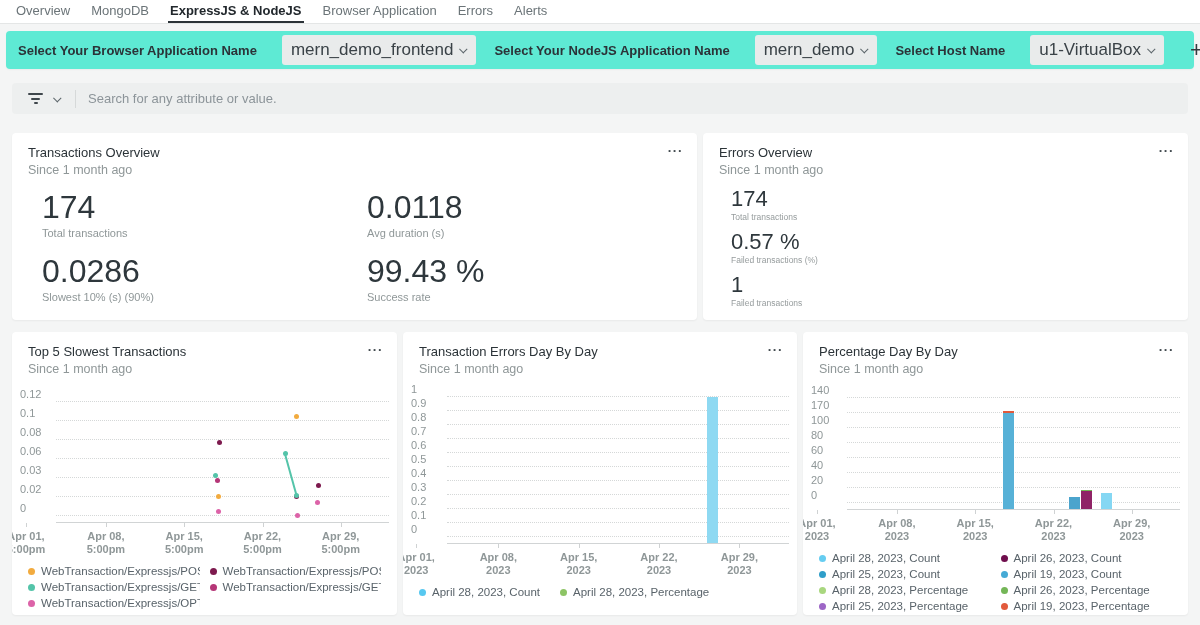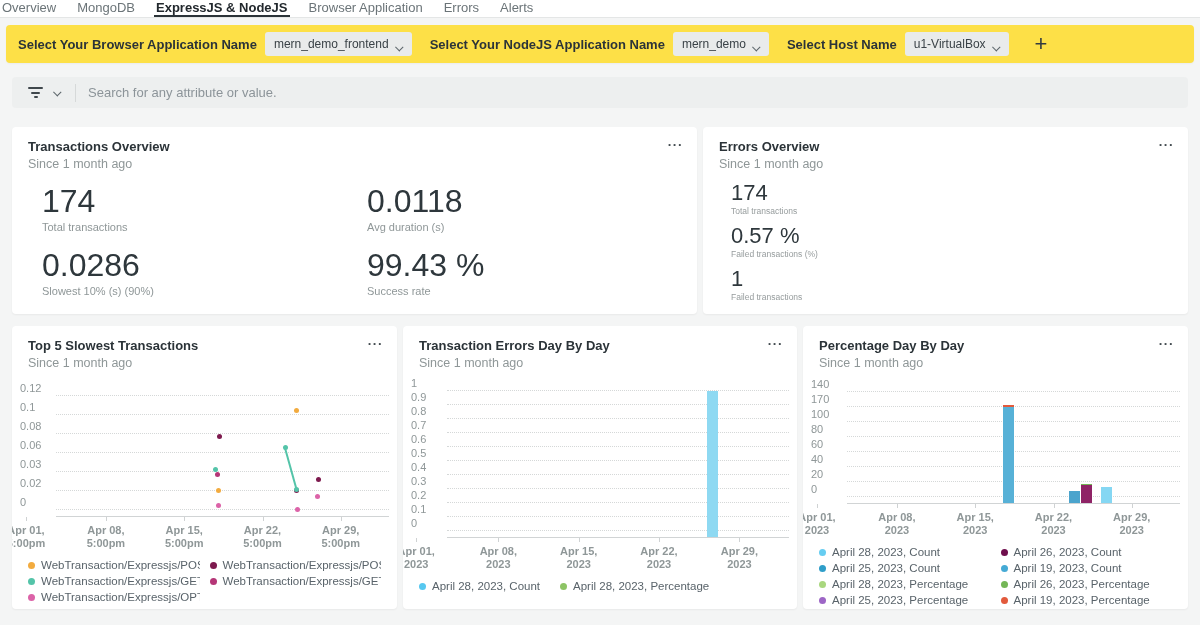--- a/index.html
+++ b/index.html
@@ -1,27 +1,27 @@
 <!DOCTYPE html>
 <html><head>
 <meta charset="utf-8">
 <style>
   * { margin:0; padding:0; box-sizing:border-box; }
   body { font-family:"Liberation Sans", sans-serif; background:#f4f5f5; }
   .page { width:1200px; height:625px; overflow:hidden; background:#f4f5f5; position:relative; }
 
   
-  .tabbar { background:#fff; border-bottom:1px solid #e4e6e6; height:18px; display:flex; align-items:stretch; gap:17px; }
+  .tabbar { background:#fff; border-bottom:1px solid #e4e6e6; height:24px; display:flex; align-items:stretch; padding-left:14px; gap:17px; }
   .tab { font-size:13px; color:#6b7478; display:flex; align-items:center; padding:0 2px; border-bottom:2px solid transparent; cursor:pointer; white-space:nowrap; }
   .tab.active { color:#22282d; font-weight:700; border-bottom-color:#2b3338; }
 
   
-  .filtercard { margin:7px 6px 0 6px; background:#fde047; border-radius:4px; height:38px; display:flex; align-items:center; padding:0 12px; box-shadow:0 1px 2px rgba(0,0,0,.04); }
+  .filtercard { margin:7px 6px 0 6px; background:#5eead4; border-radius:4px; height:38px; display:flex; align-items:center; padding:0 12px; box-shadow:0 1px 2px rgba(0,0,0,.04); }
   .flabel { font-size:13px; font-weight:700; color:#2b3338; white-space:nowrap; }
-  .fpill { margin-left:8px; background:#e9ebeb; border-radius:3px; padding:5px 9px; font-size:12px; color:#3a4247; display:flex; align-items:flex-end; gap:8px; cursor:pointer; white-space:nowrap; }
+  .fpill { margin-left:25px; background:#e9ebeb; border-radius:3px; padding:5px 9px; font-size:17px; color:#3a4247; display:flex; align-items:center; gap:8px; cursor:pointer; white-space:nowrap; }
   .fgroup + .fgroup { margin-left:18px; }
   .fgroup { display:flex; align-items:center; }
   .chev { width:6px; height:6px; border-left:1.5px solid #5c666b; border-bottom:1.5px solid #5c666b; transform:rotate(-45deg) translateY(-1px); display:inline-block; }
   .plusbtn { margin-left:22px; font-size:22px; font-weight:400; color:#333b3f; cursor:pointer; line-height:20px; padding:0 4px; }
 
   
   .searchbar { margin:14px 12px 0 12px; height:31px; background:#edefef; border-radius:4px; display:flex; align-items:center; }
   .funnel { margin-left:16px; display:flex; flex-direction:column; align-items:center; gap:2.5px; cursor:pointer; }
   .funnel i { display:block; height:2px; background:#3f474c; border-radius:1px; }
   .funnel i:nth-child(1){ width:15px; } .funnel i:nth-child(2){ width:9px; } .funnel i:nth-child(3){ width:4px; }
@@ -33,21 +33,21 @@
   
   .row1 { margin:19px 12px 0 12px; display:flex; gap:6px; }
   .row2 { margin:12px 12px 0 12px; display:flex; gap:6px; }
   .card { background:#fff; border-radius:4px; box-shadow:0 1px 2px rgba(0,0,0,.05); position:relative; overflow:hidden; }
   .cardA { width:685px; height:187px; }
   .cardB { width:485px; height:187px; }
   .chartcard1 { width:385px; height:283px; }
   .chartcard2 { width:394px; height:283px; }
   .chartcard3 { width:385px; height:283px; }
   .chead { padding:12px 16px 0 16px; position:relative; }
-  .ctitle { font-size:13px; font-weight:700; color:#2b3338; line-height:16px; }
+  .ctitle { font-size:13px; font-weight:400; color:#2b3338; line-height:16px; }
   .csub { font-size:12.5px; color:#8f9798; line-height:16px; margin-top:1px; }
   .menu { position:absolute; right:14px; top:7px; font-size:13px; font-weight:700; letter-spacing:1.5px; color:#434b50; cursor:pointer; }
 
   
   .bgrid { display:grid; grid-template-columns:325px 1fr; margin:12px 0 0 30px; row-gap:15px; }
   .bval { font-size:32px; color:#2e373c; line-height:34px; }
   .blab { font-size:11px; color:#8f9798; margin-top:3px; }
   .sstack { margin:9px 0 0 28px; }
   .sitem { margin-bottom:8px; }
   .sval { font-size:22px; color:#2e373c; line-height:24px; }

